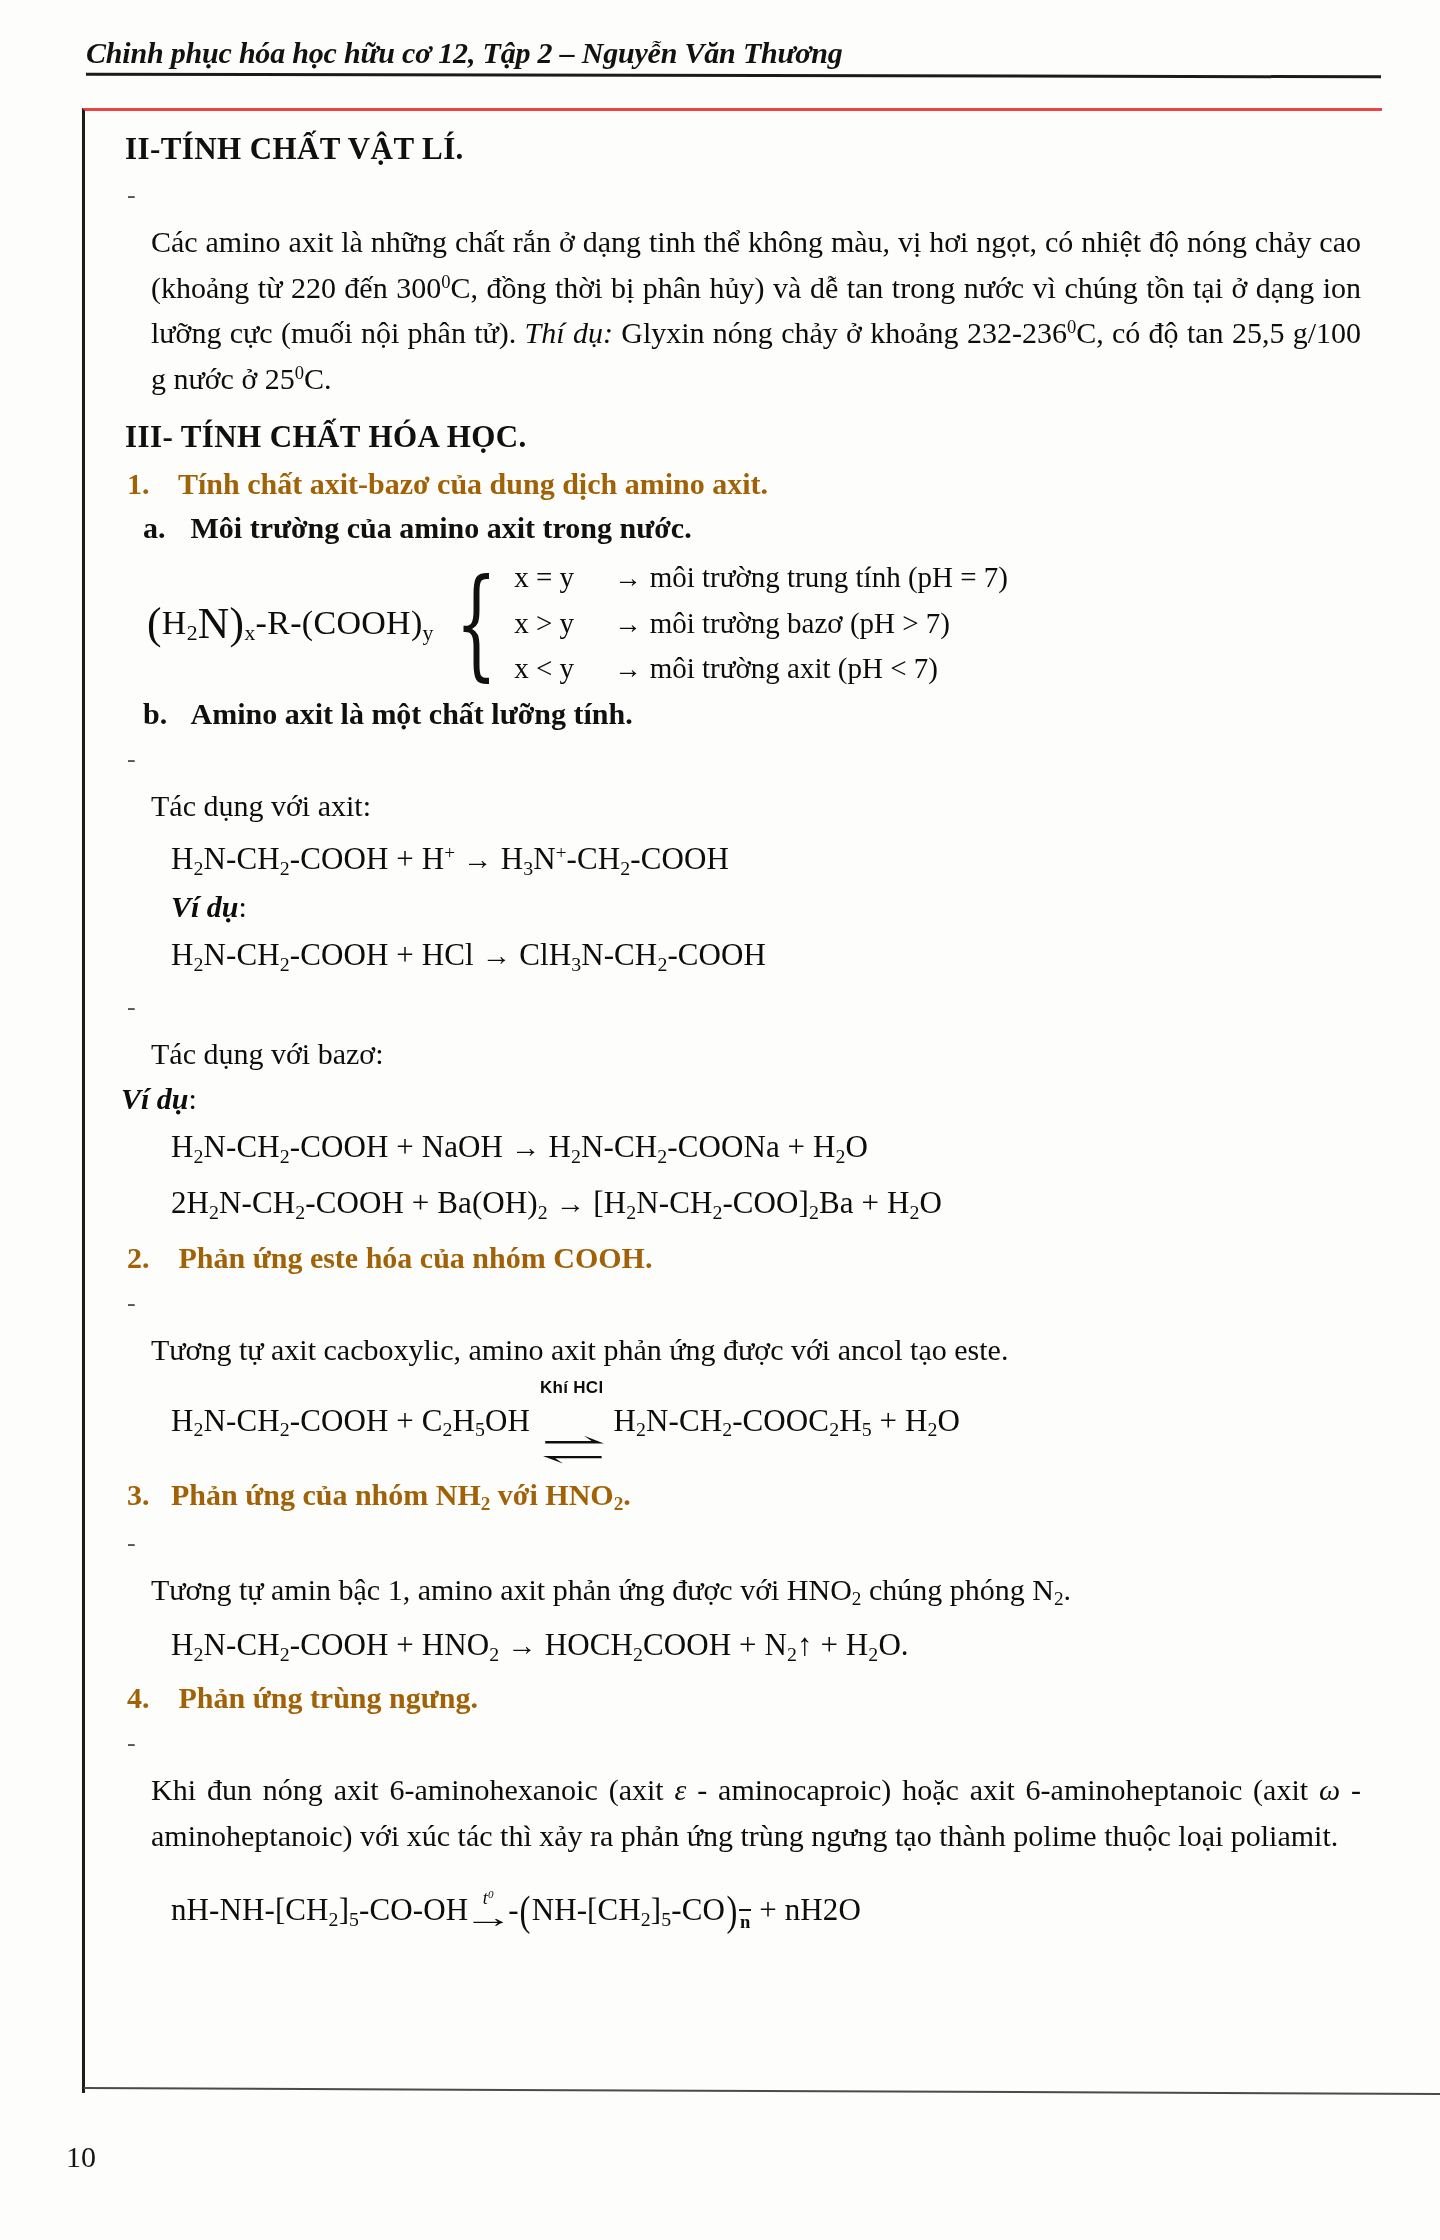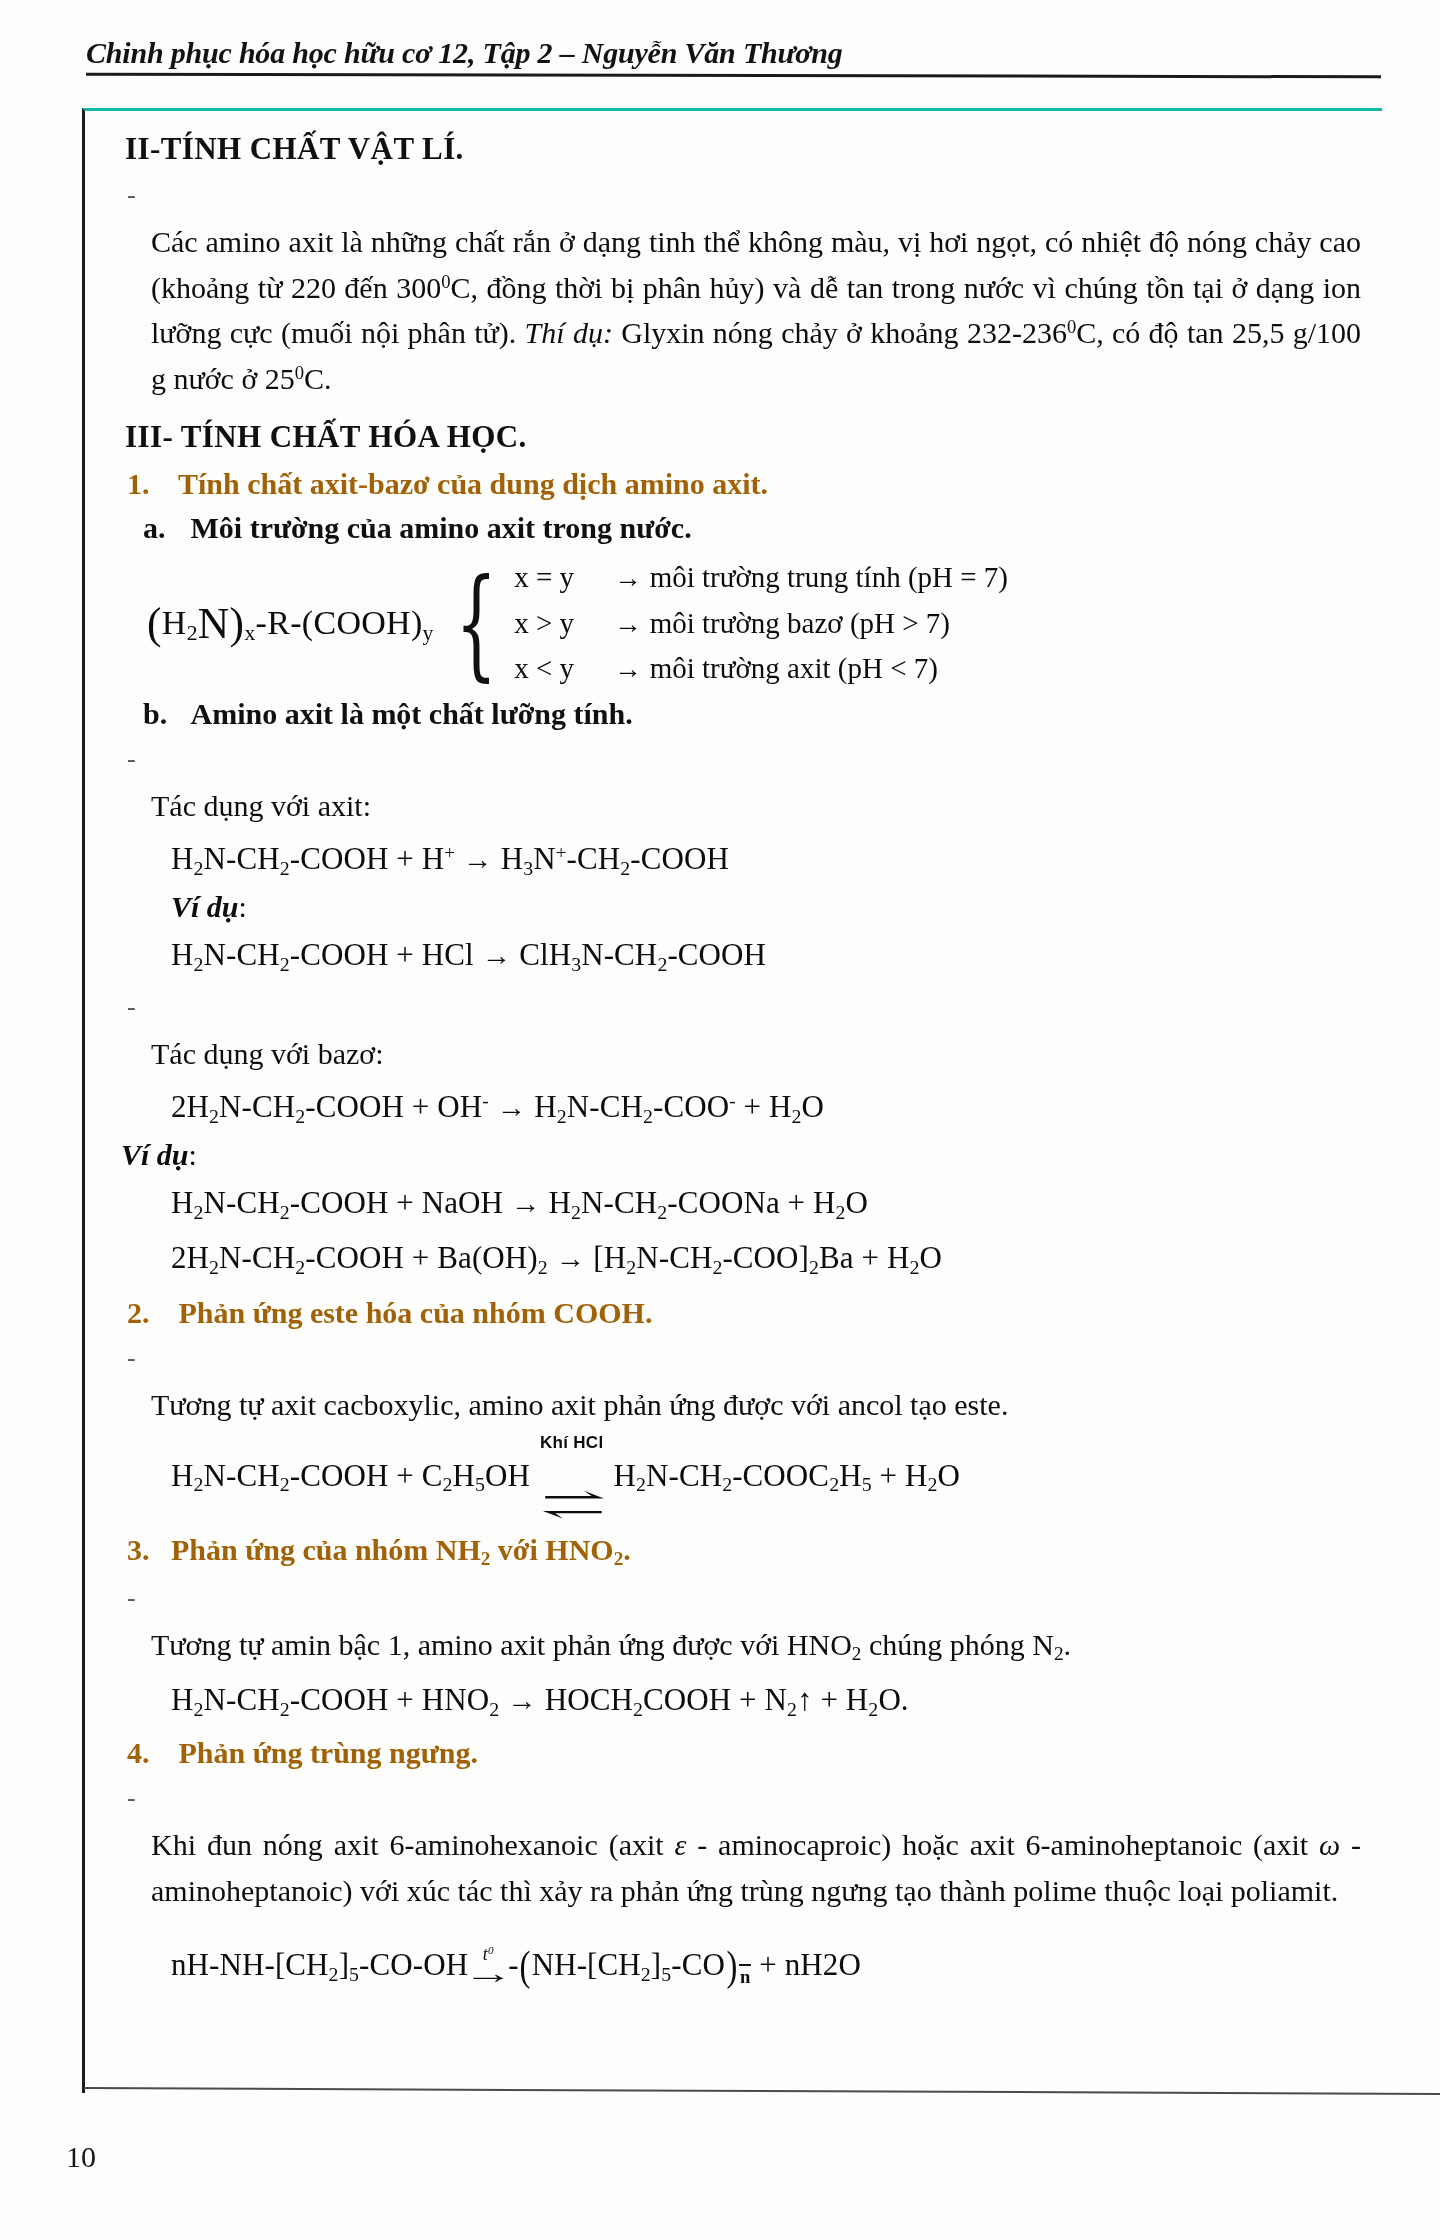--- a/index.html
+++ b/index.html
@@ -48,21 +48,21 @@
   }
 
   
   .frame {
     position: absolute;
     left: 82px;
     top: 108px;
     width: 1300px;
     height: 1985px;
     border-left: 3px solid #1c1c1c;
-    border-top: 3px solid #14b8a6;
+    border-top: 3px solid #ef4444;
     box-sizing: border-box;
   }
   .frame-bottom {
     position: absolute;
     left: 84px;
     top: 2090px;
     width: 1356px;
     height: 2px;
     background: #4a4a4a;
     transform: rotate(0.25deg);
@@ -347,23 +347,20 @@
       <div class="eqline">
         H<sub>2</sub>N-CH<sub>2</sub>-COOH + HCl<span class="arrow">→</span>ClH<sub>3</sub>N-CH<sub>2</sub>-COOH
       </div>
 
 
       <div class="bullet-row">
         <div class="bullet-dash">-</div>
         <div class="bullet-body">Tác dụng với bazơ:</div>
       </div>
 
-      <div class="eqline">
-        2H<sub>2</sub>N-CH<sub>2</sub>-COOH + OH<sup>-</sup><span class="arrow">→</span>H<sub>2</sub>N-CH<sub>2</sub>-COO<sup>-</sup> + H<sub>2</sub>O
-      </div>
 
       <div class="viduline outdent">
         <span>Ví dụ</span><span class="colon">:</span>
       </div>
 
       <div class="eqline">
         H<sub>2</sub>N-CH<sub>2</sub>-COOH + NaOH<span class="arrow">→</span>H<sub>2</sub>N-CH<sub>2</sub>-COONa + H<sub>2</sub>O
       </div>
 
       <div class="eqline">

